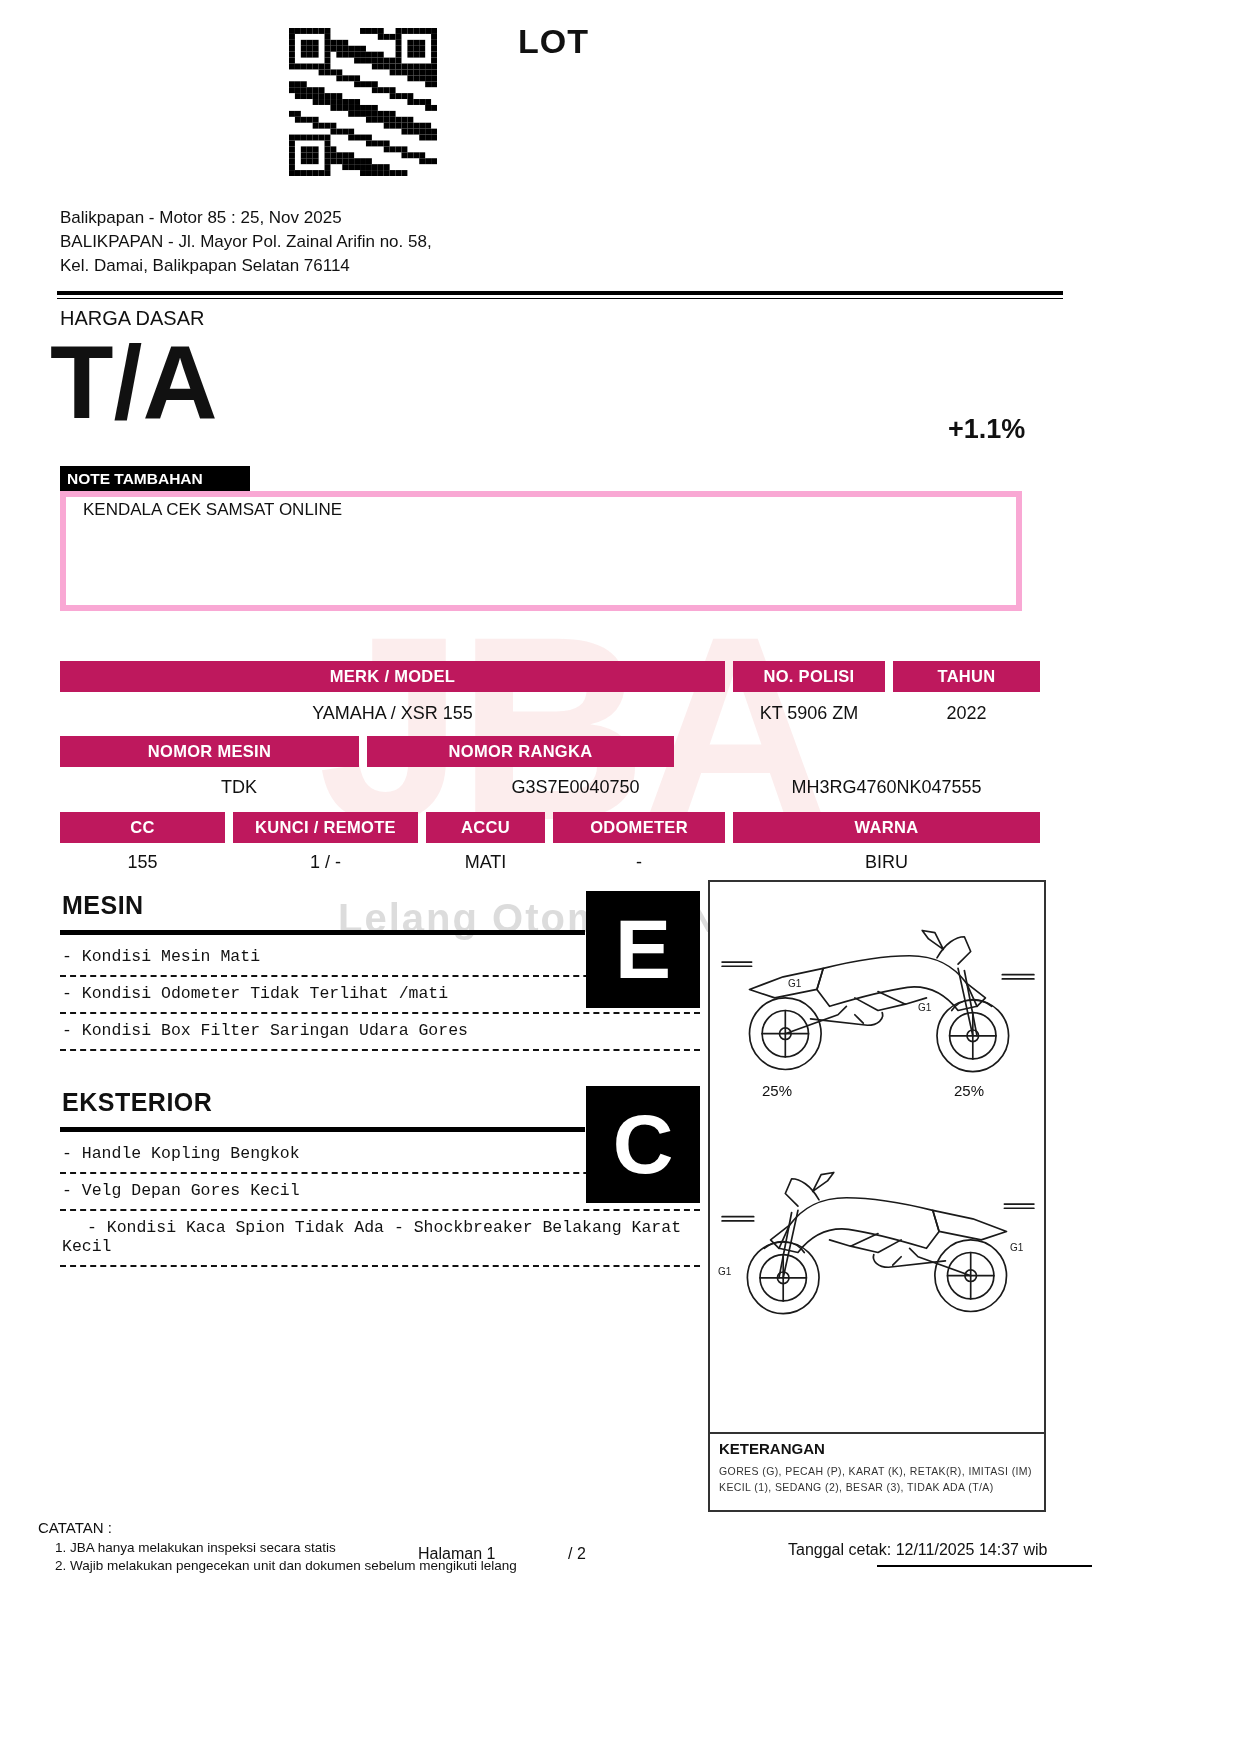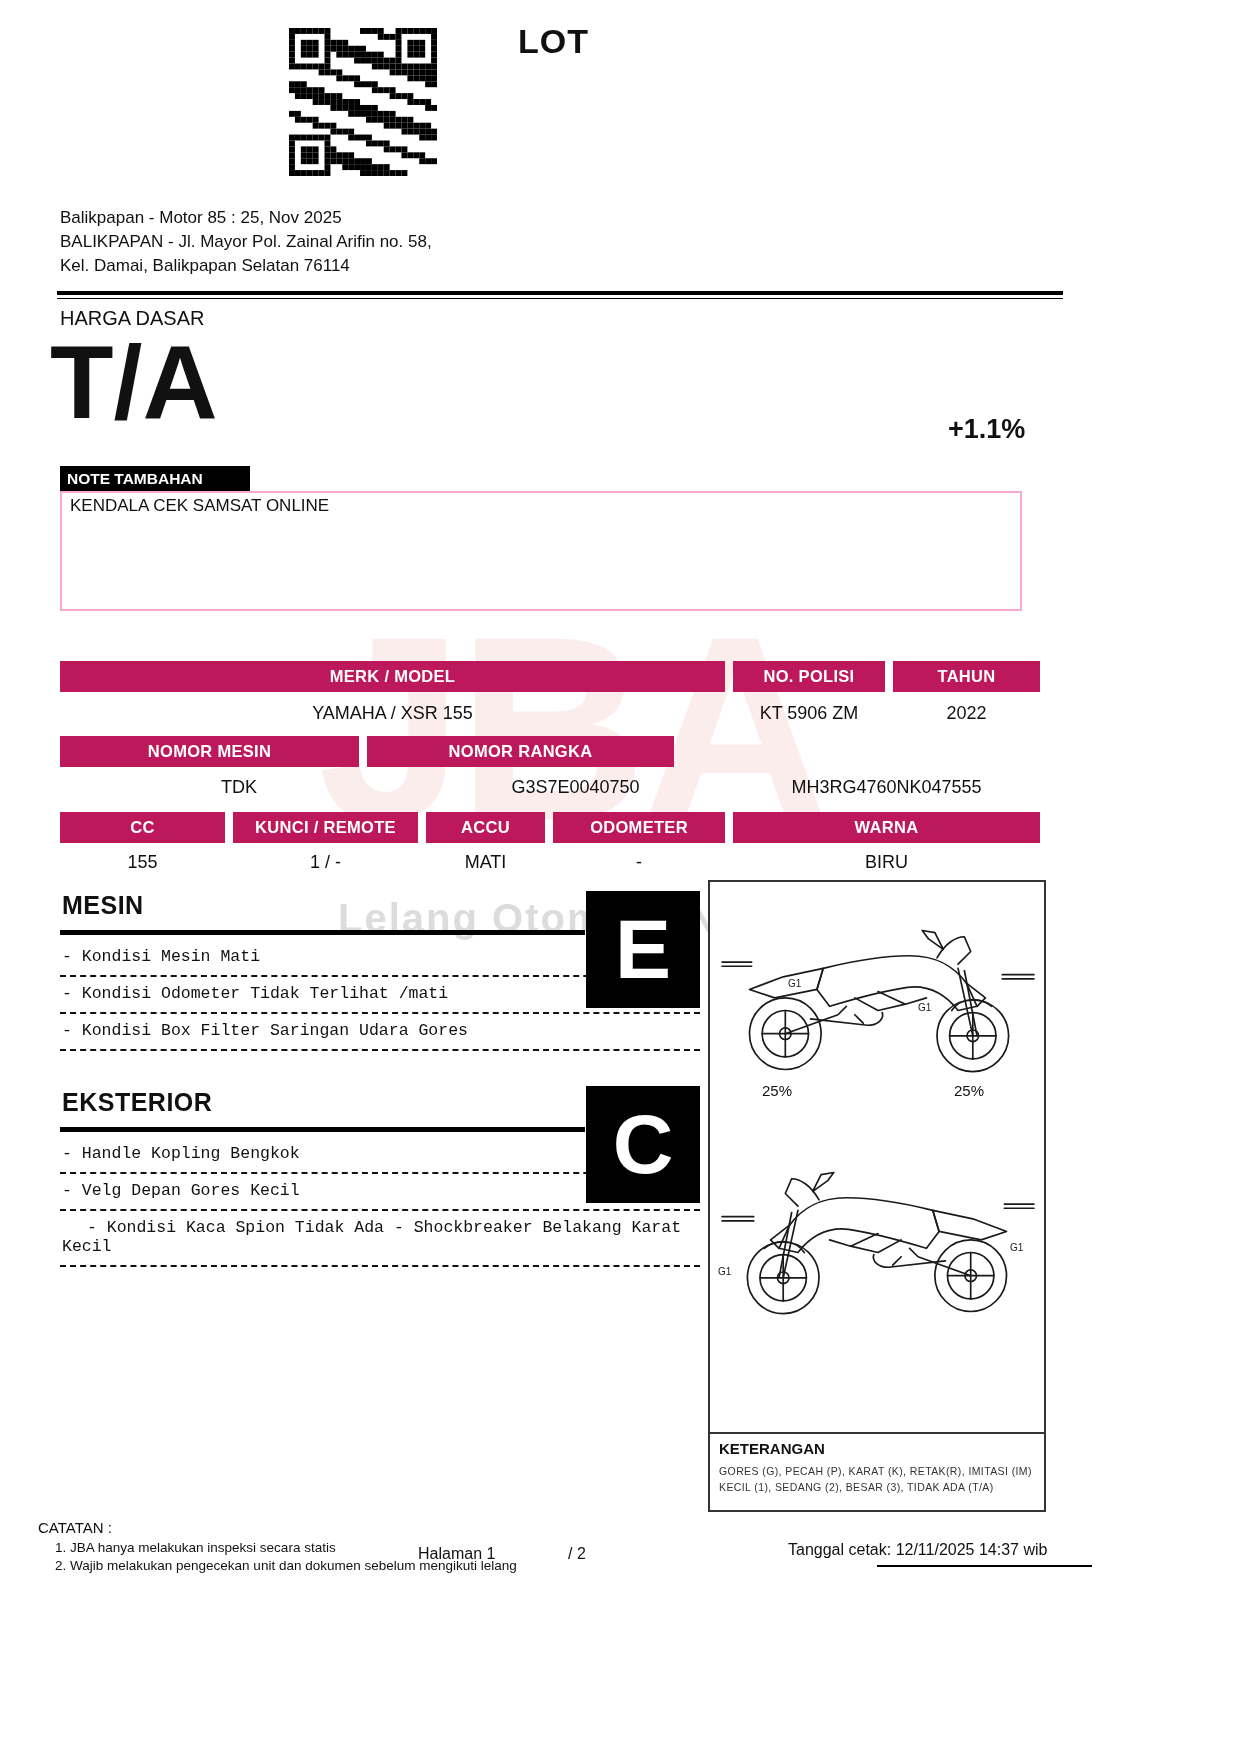--- a/index.html
+++ b/index.html
@@ -22,22 +22,22 @@
 
   .double-rule { position:absolute; left:57px; top:291px; width:1006px; height:8px;
                  border-top:4px solid #000; border-bottom:1.5px solid #000; }
 
   .harga-label { position:absolute; left:60px; top:307px; font-size:20px; }
   .harga-value { position:absolute; left:50px; top:330px; font-size:104px; font-weight:bold; line-height:1; }
   .pct-change  { position:absolute; left:948px; top:414px; font-size:27px; font-weight:bold; }
 
   .note-bar { position:absolute; left:60px; top:466px; width:190px; height:25px; background:#000;
               color:#fff; font-size:15.5px; font-weight:bold; display:flex; align-items:center; padding-left:7px; }
-  .note-box { position:absolute; left:60px; top:491px; width:962px; height:120px; border:2px solid #f9a8d4;
-              font-size:17px; padding:3px 8px; }
+  .note-box { position:absolute; left:60px; top:491px; width:962px; height:120px; border:6px solid #f9a8d4;
+              font-size:17px; padding:3px 17px; }
 
   
   .spec-row { position:absolute; left:60px; width:980px; display:flex; gap:8px; }
   .bar { background:#be185d; color:#fff; font-weight:bold; font-size:16.5px; height:31px;
          display:flex; align-items:center; justify-content:center; letter-spacing:.3px; }
   .val { font-size:18px; height:28px; display:flex; align-items:center; justify-content:center; }
 
   
   .sec-title { position:absolute; font-size:25px; font-weight:bold; letter-spacing:.5px; }
   .sec-rule  { position:absolute; height:5px; background:#000; width:525px; }

